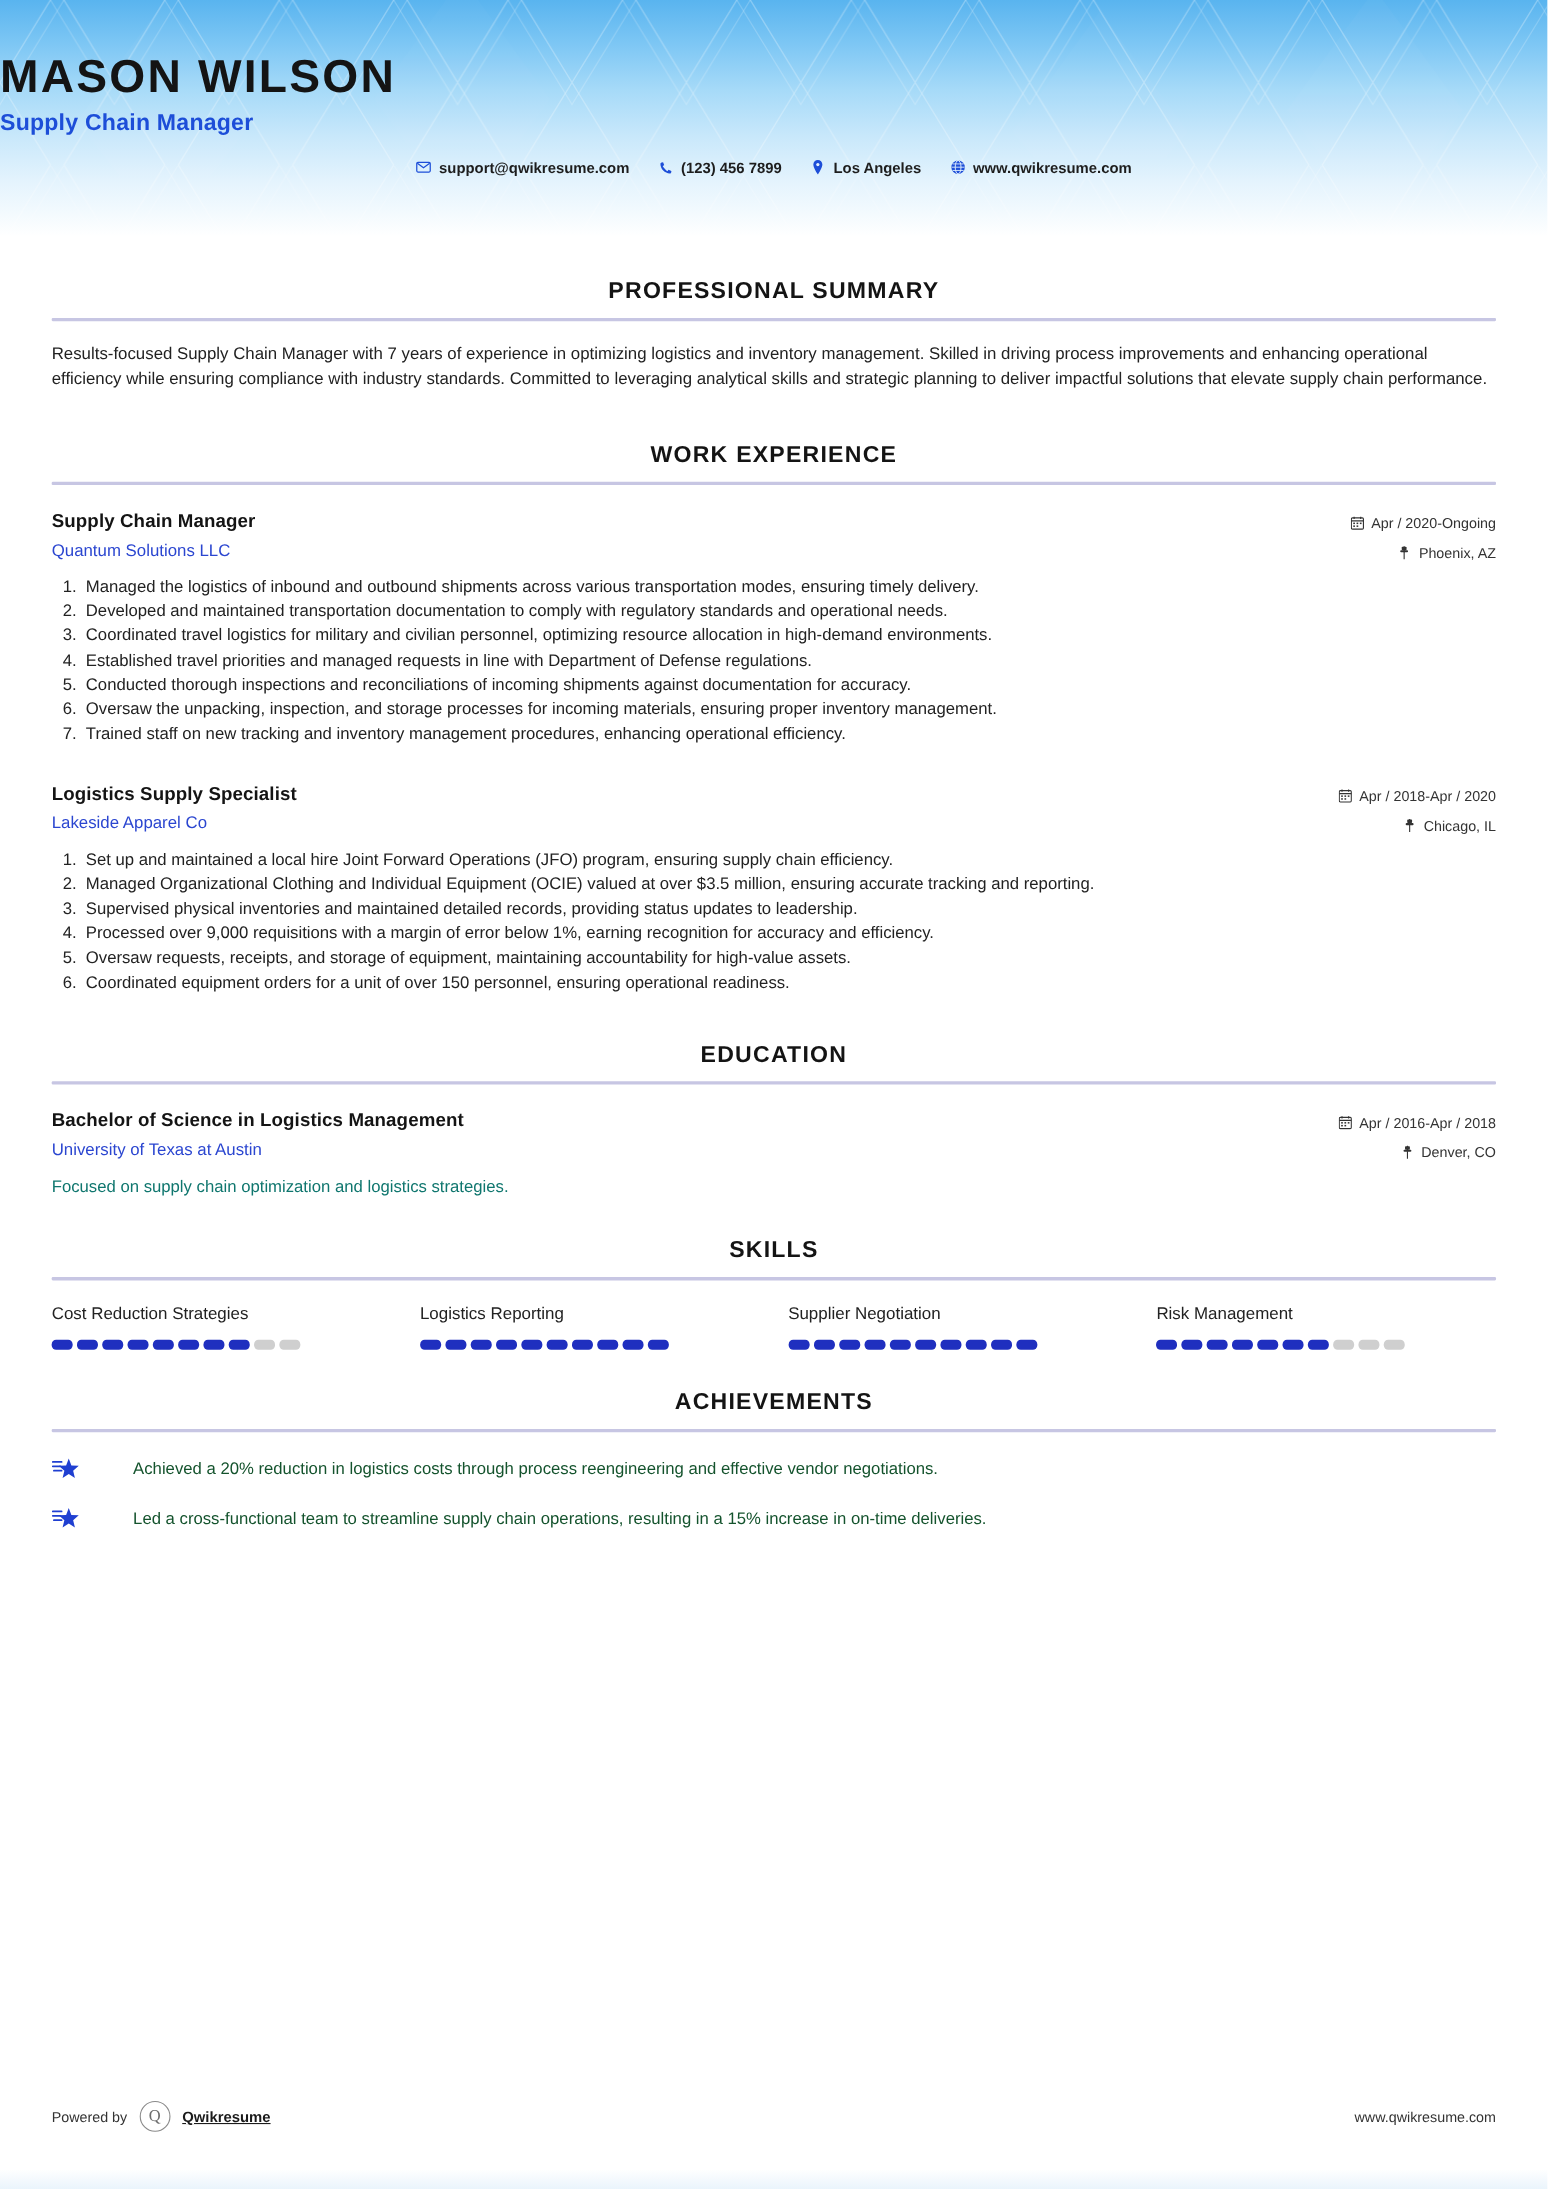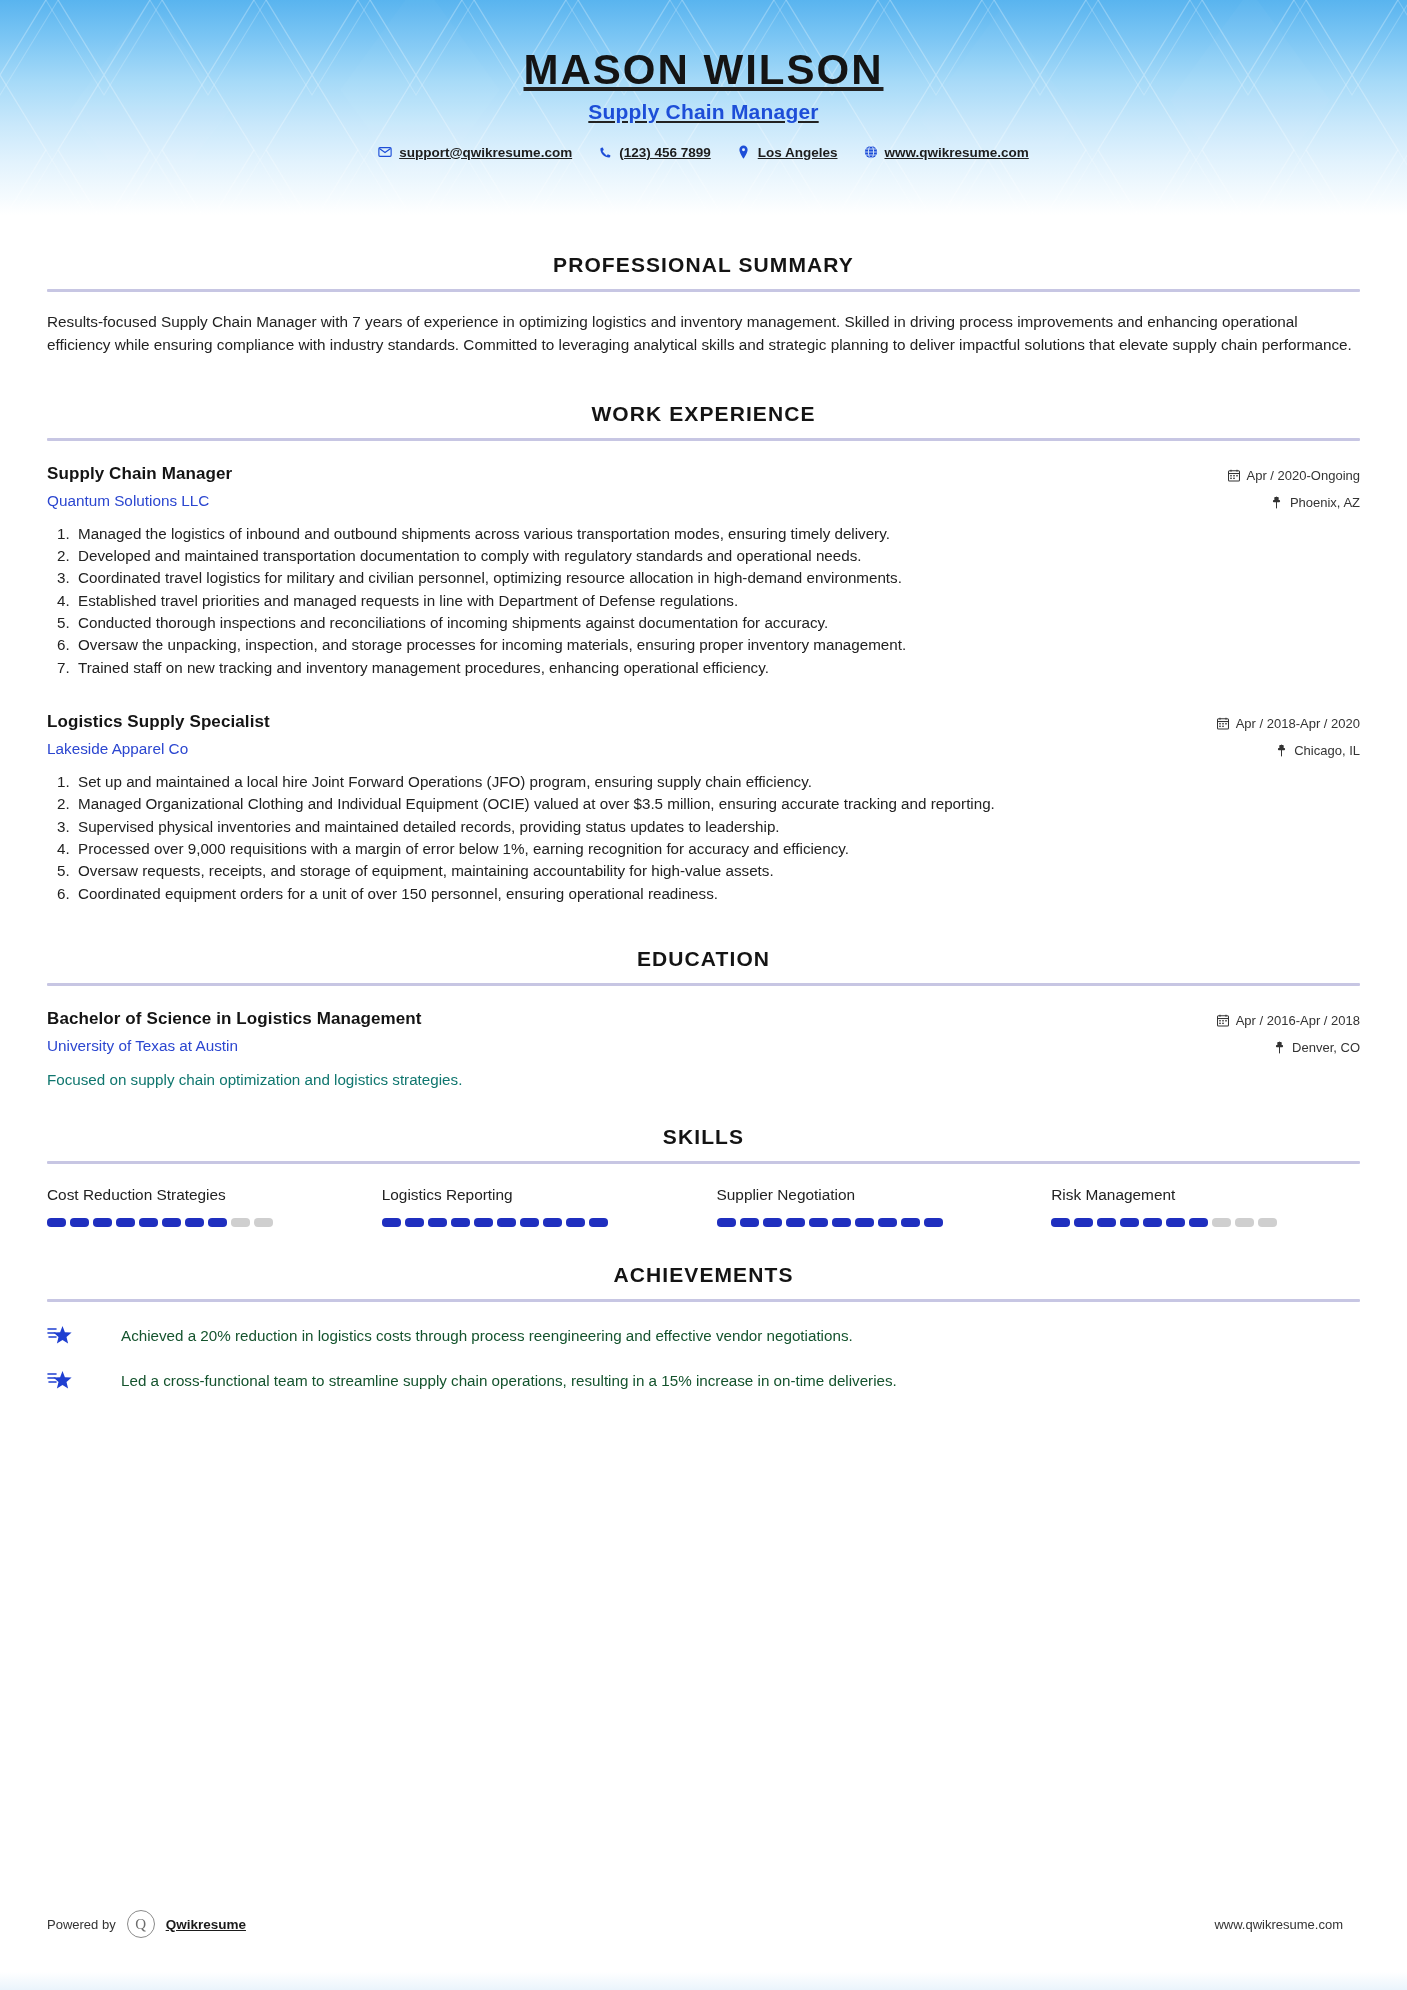--- a/index.html
+++ b/index.html
@@ -37,23 +37,21 @@
     overflow: hidden;
   }
   .header-pattern {
     position: absolute;
     inset: 0;
     opacity: 0.5;
   }
   .header-inner {
     position: relative;
     z-index: 3;
-    text-align: center;
     padding-top: 48px;
-    text-decoration: underline;
   }
   .full-name {
     font-size: 42px;
     font-weight: bold;
     letter-spacing: 2.0px;
     color: #141414;
     line-height: 1.04;
     margin: 0;
   }
   .job-title {
@@ -226,21 +224,21 @@
     line-height: 1.4;
     color: #14532d;
     padding-top: 1px;
     margin-left: 36px;
   }
 
   
   .footer {
     position: absolute;
     left: 47px;
-    right: 64px;
+    right: 47px;
     bottom: 52px;
     display: flex;
     justify-content: space-between;
     align-items: center;
     font-size: 13px;
     color: #333333;
   }
   .powered {
     display: flex;
     align-items: center;

